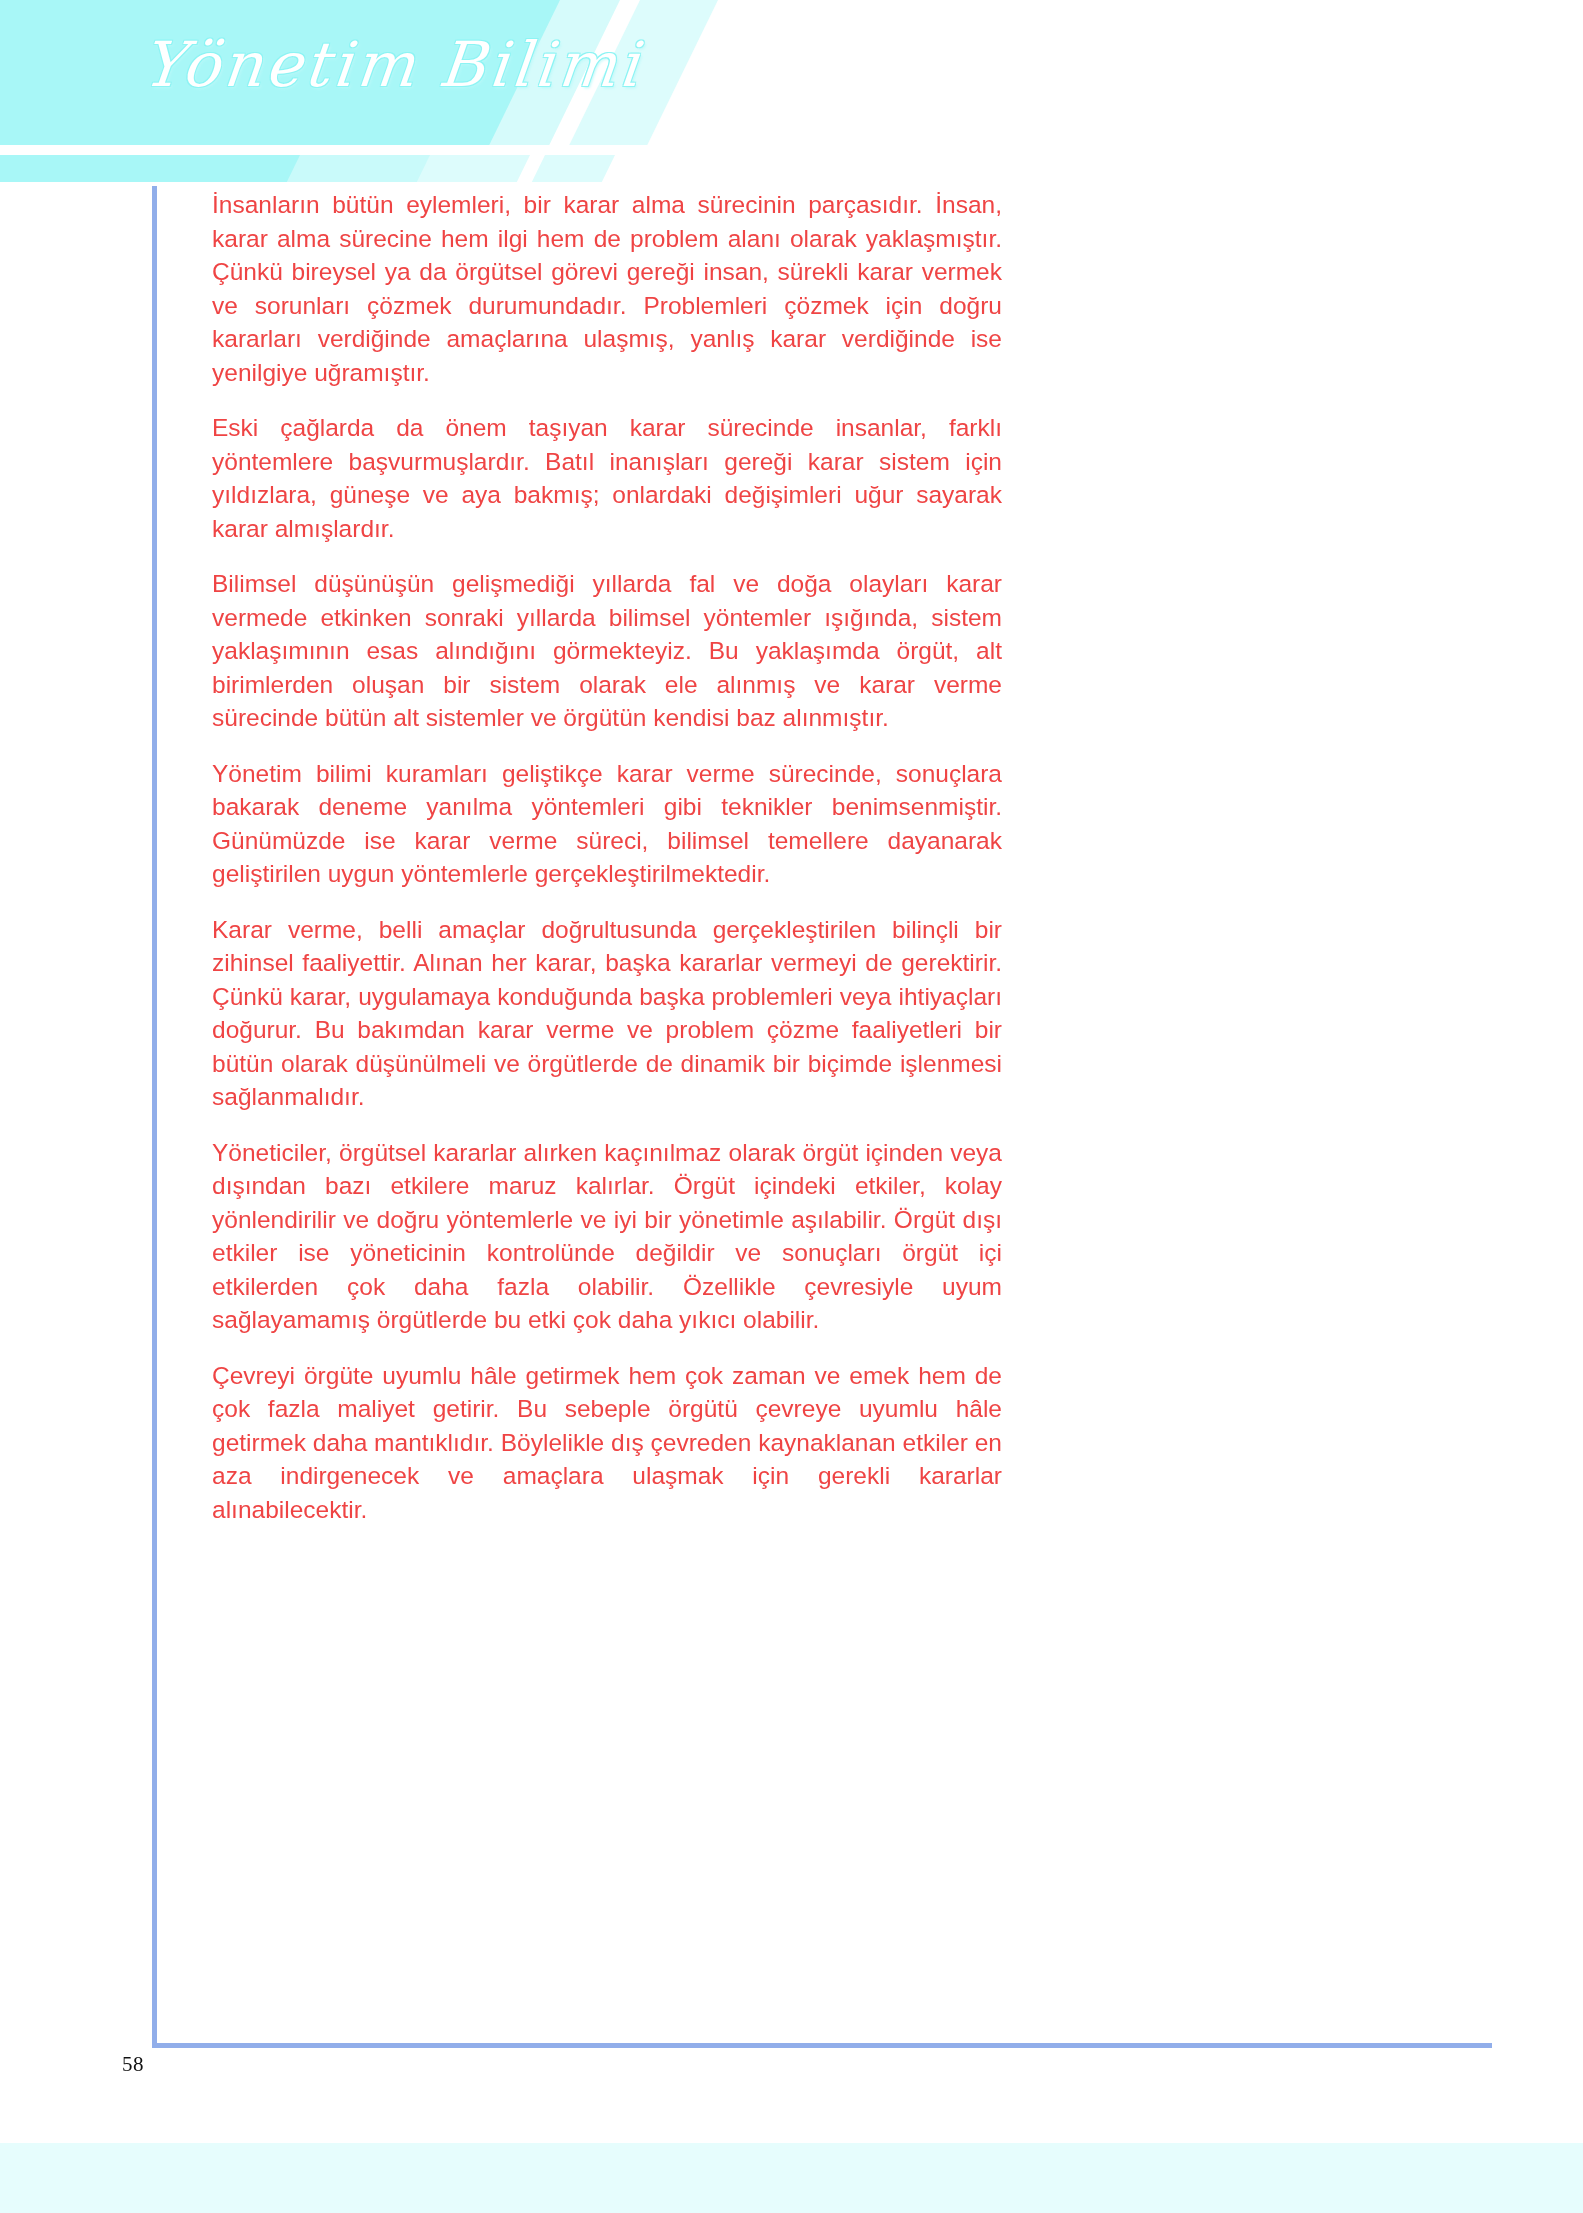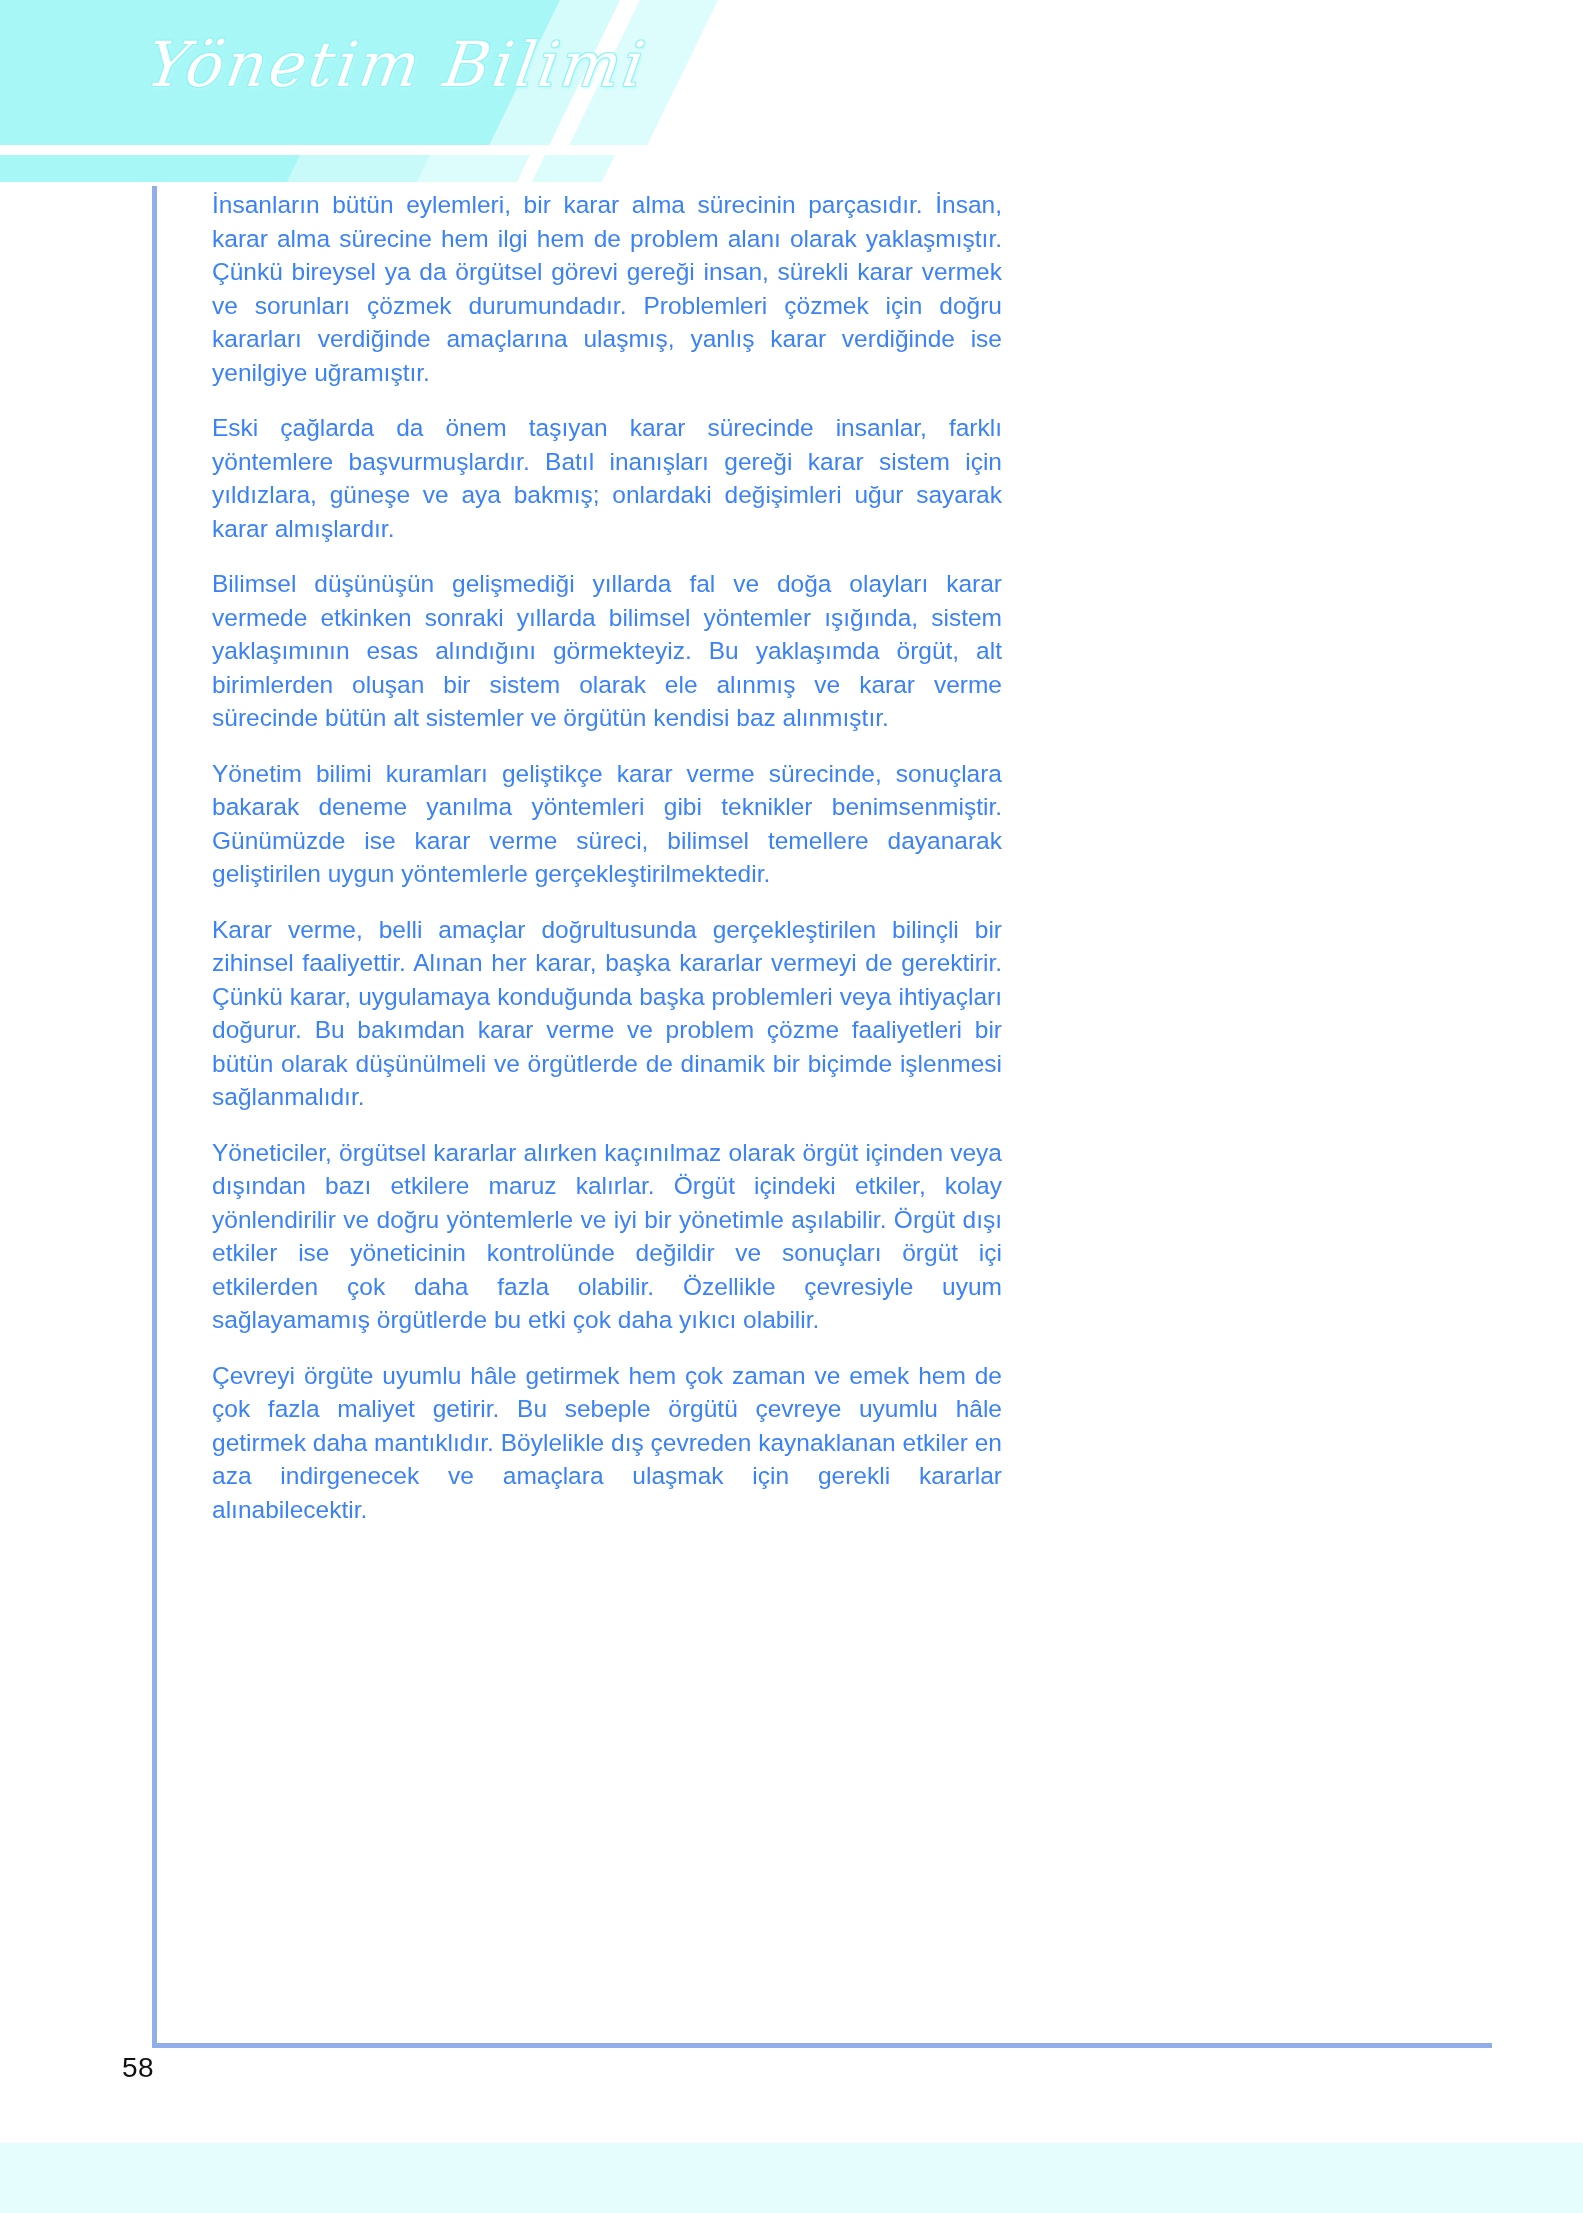--- a/index.html
+++ b/index.html
@@ -180,38 +180,38 @@
     line-height: 1.15;
     color: #1a23e0;
     letter-spacing: -0.2px;
   }
 
   p.body {
     margin: 0 0 22px 0;
     font-family: "Liberation Sans", sans-serif;
     font-size: 24.5px;
     line-height: 33.5px;
-    color: #3b82f6;
+    color: #ef4444;
     text-align: justify;
     text-justify: inter-word;
     hyphens: manual;
   }
   p.body:last-child { margin-bottom: 18px; }
 
   p.body.tracked-lead::first-line {
     letter-spacing: 0.6px;
   }
 
   
   .folio {
     position: absolute;
     left: 122px;
     top: 2052px;
-    font-family: Liberation Sans, sans-serif;
-    font-size: 28px;
+    font-family: Liberation Serif, serif;
+    font-size: 21px;
     color: #111111;
     letter-spacing: 0.5px;
   }
 </style>
 </head>
 <body>
 
 <div class="page">
 
   <div class="header-band">

